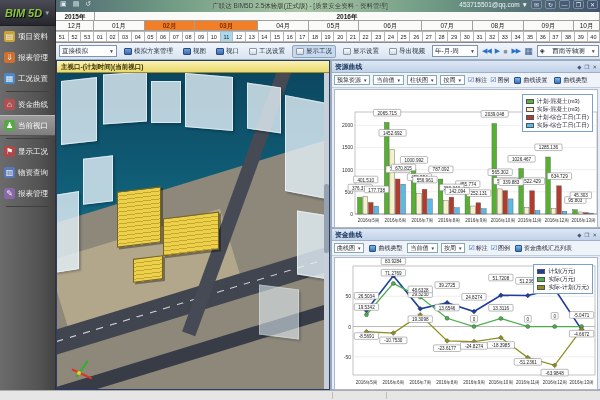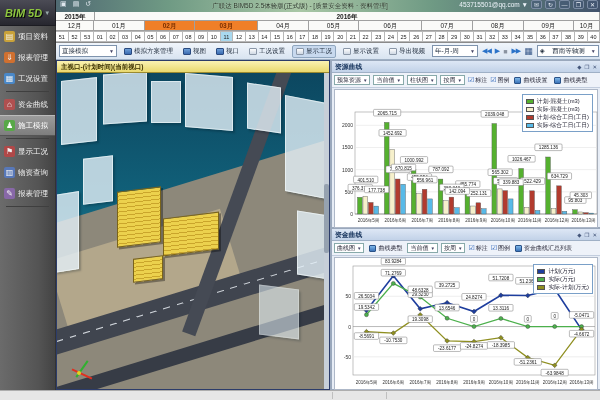--- a/index.html
+++ b/index.html
@@ -239,21 +239,21 @@
         <span class="side-ico" style="background: rgb(74, 136, 200);">▦</span>
         <span class="side-lbl">工况设置</span>
       </div>
       <div class="side-sep"></div>
       <div class="side-item">
         <span class="side-ico" style="background: rgb(176, 80, 80);">⌂</span>
         <span class="side-lbl">资金曲线</span>
       </div>
       <div class="side-item sel">
         <span class="side-ico" style="background: rgb(88, 168, 72);">♟</span>
-        <span class="side-lbl">施工模拟</span>
+        <span class="side-lbl">当前视口</span>
       </div>
       <div class="side-sep"></div>
       <div class="side-item">
         <span class="side-ico" style="background: rgb(176, 72, 72);">⚑</span>
         <span class="side-lbl">显示工况</span>
       </div>
       <div class="side-item">
         <span class="side-ico" style="background: rgb(88, 120, 184);">▥</span>
         <span class="side-lbl">物资查询</span>
       </div>

